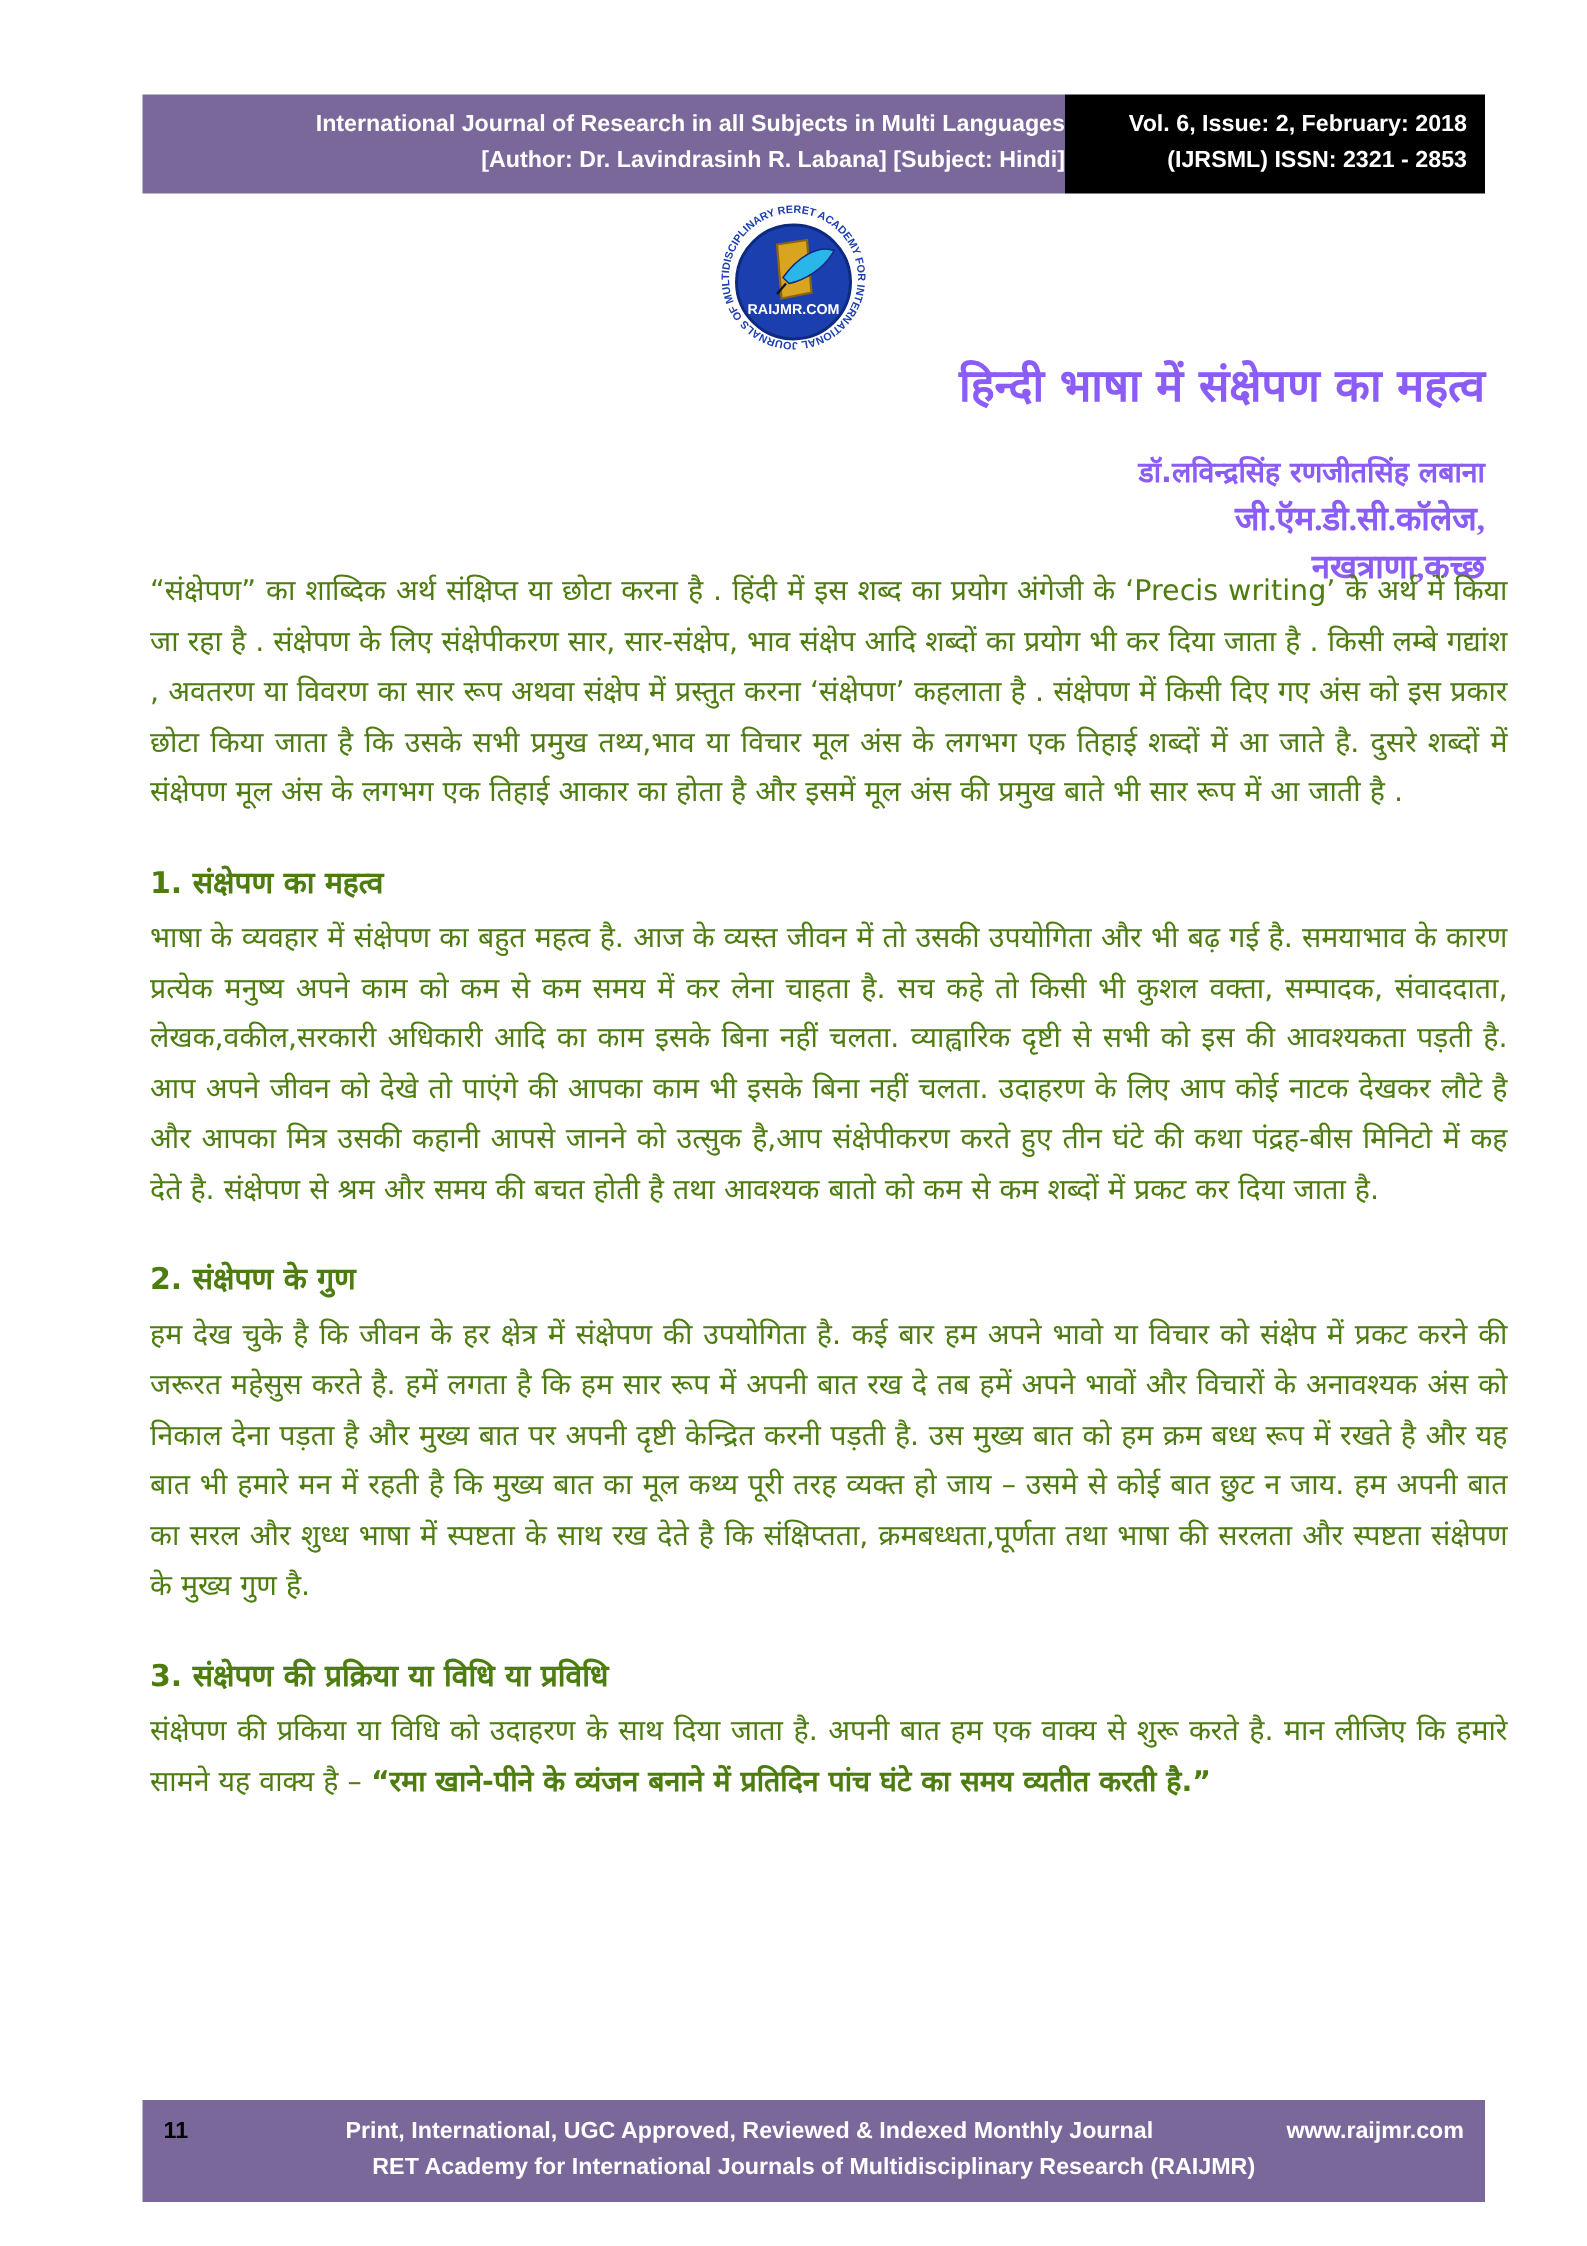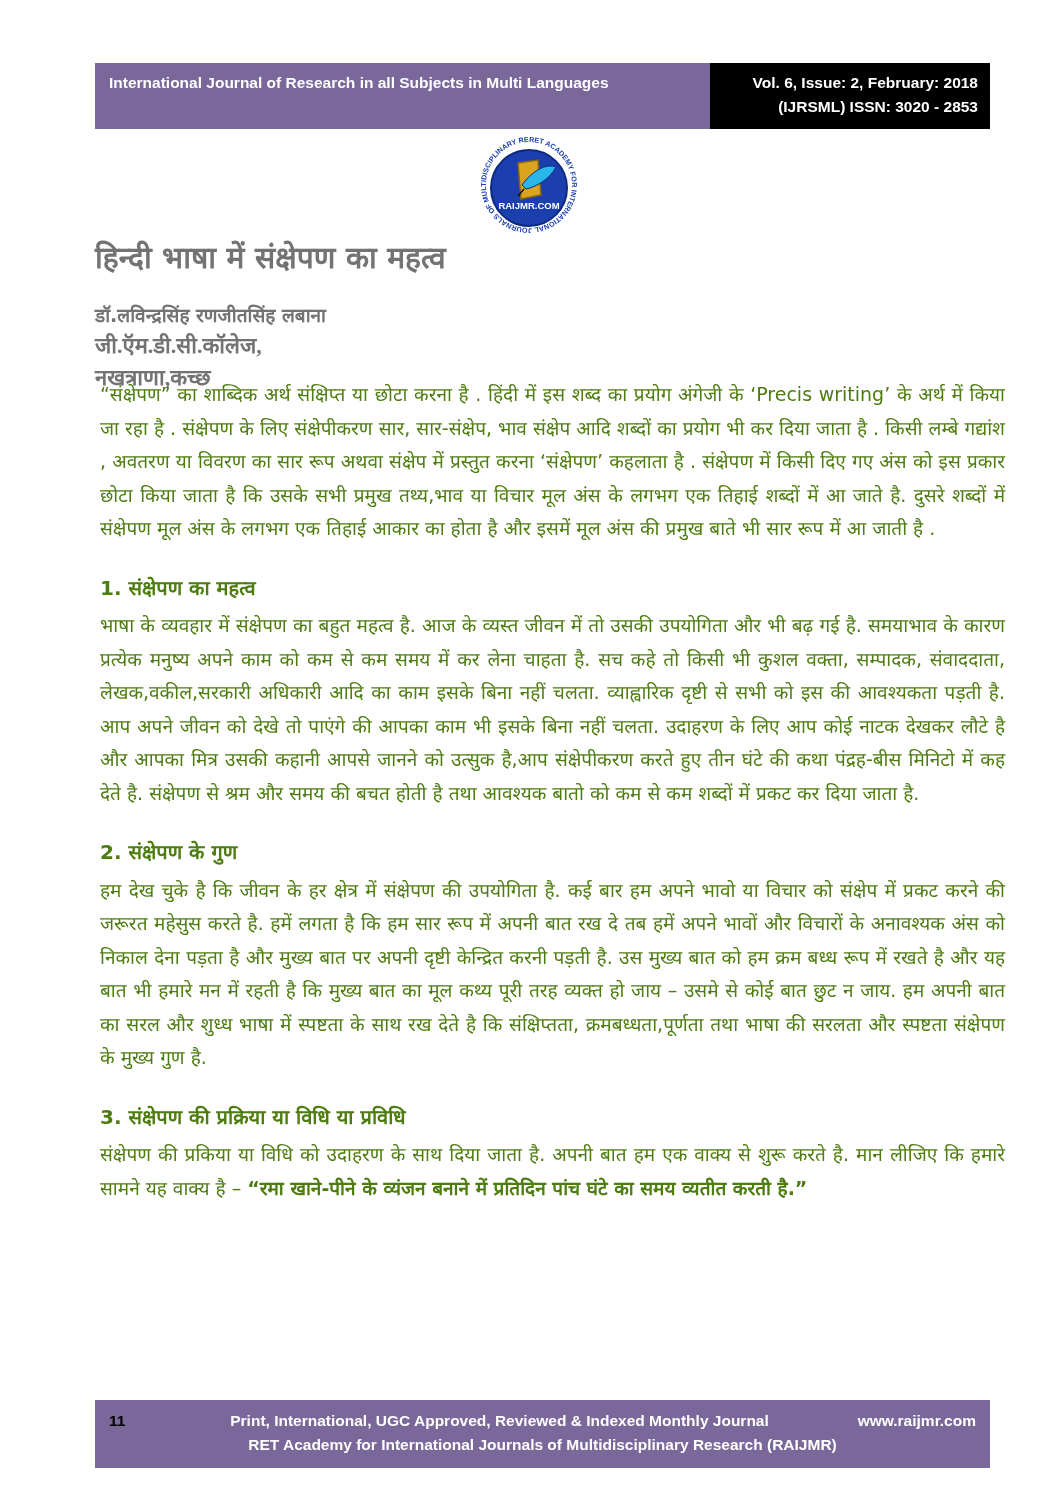--- a/index.html
+++ b/index.html
@@ -21,20 +21,21 @@
   }
   .header-left {
     flex: 1;
     background: #7a689b;
     color: #ffffff;
     padding: 8px 0 0 14px;
     font-family: "Liberation Sans", sans-serif;
     font-weight: bold;
     font-size: 15.5px;
     line-height: 24px;
+    text-align: right;
   }
   .header-right {
     width: 280px;
     background: #000000;
     color: #ffffff;
     text-align: right;
     padding: 8px 12px 0 0;
     font-family: "Liberation Sans", sans-serif;
     font-weight: bold;
     font-size: 15.5px;
@@ -46,22 +47,22 @@
     top: 133px; left: 0;
     width: 100%;
     display: flex;
     justify-content: center;
   }
   
   .title-block {
     position: absolute;
     top: 240px; left: 95px;
     width: 895px;
-    text-align: left;
-    color: #737373;
+    text-align: right;
+    color: #8b5cf6;
   }
   .doc-title {
     font-size: 30px;
     font-weight: bold;
     line-height: 36px;
   }
   .doc-author {
     margin-top: 24px;
     font-size: 19px;
     font-weight: bold;
@@ -118,24 +119,25 @@
   }
 </style>
 </head>
 <body>
 
 <div class="page">
 
   <div class="header-band">
     <div class="header-left">
       <div>International Journal of Research in all Subjects in Multi Languages</div>
+      <div>[Author: Dr. Lavindrasinh R. Labana] [Subject: Hindi]</div>
     </div>
     <div class="header-right">
       <div>Vol. 6, Issue: 2, February: 2018</div>
-      <div>(IJRSML)  ISSN: 3020 - 2853</div>
+      <div>(IJRSML)  ISSN: 2321 - 2853</div>
     </div>
   </div>
 
   <div class="logo-wrap">
     <svg width="110" height="104" viewBox="0 0 110 104">
       <defs>
         <path id="ringPath" d="M 55 9 A 43 43 0 1 1 54.9 9"></path>
       </defs>
       <text font-size="7.2" fill="#1b3fae" font-family="Liberation Sans, sans-serif" font-weight="bold">
         <textPath href="#ringPath">RET ACADEMY FOR INTERNATIONAL JOURNALS OF MULTIDISCIPLINARY RESEARCH</textPath>

